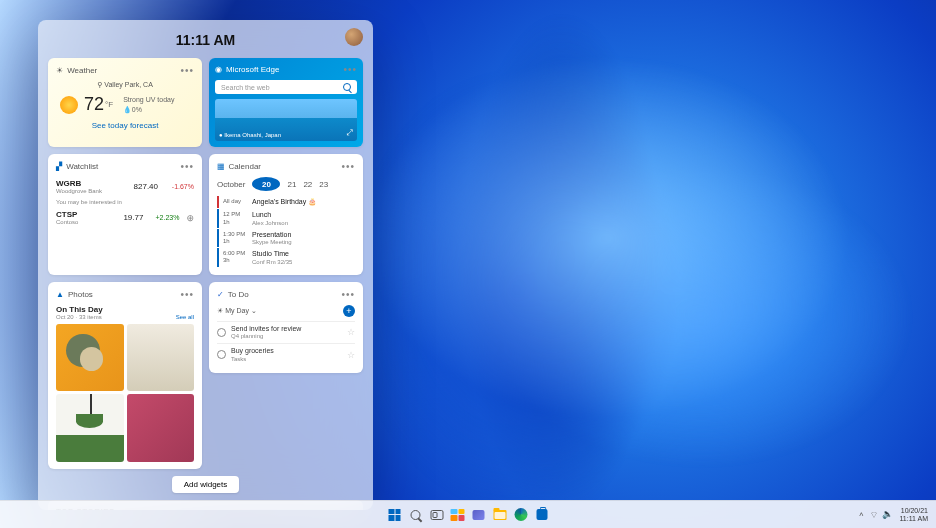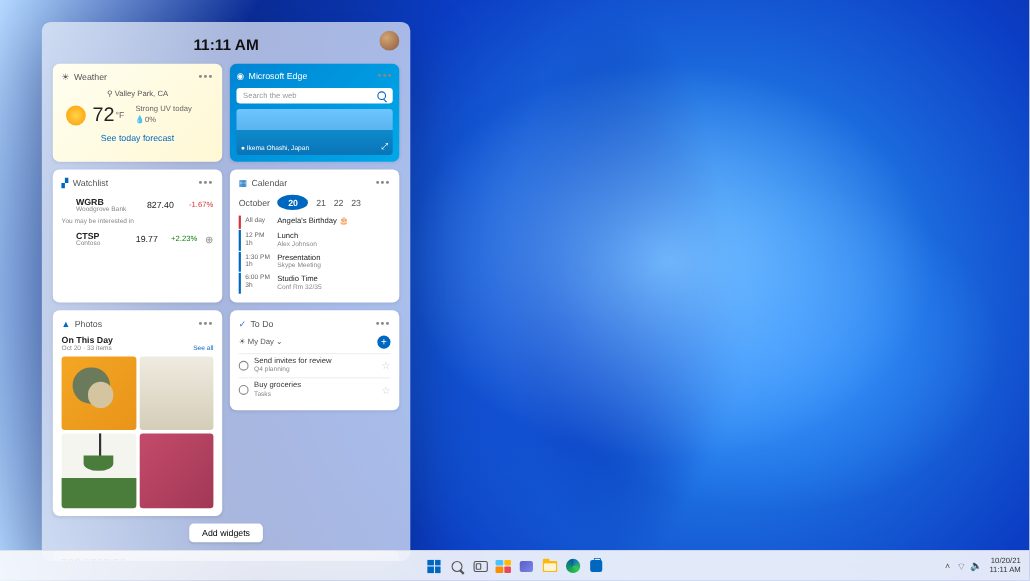--- a/index.html
+++ b/index.html
@@ -66,21 +66,21 @@
 .edge-widget .widget-header { color: #fff; }
 .search-box { background: #fff; border-radius: 3px; padding: 3px 6px; display: flex; align-items: center; margin-bottom: 5px; }
 .search-box span { color: #999; font-size: 7px; flex: 1; }
 .search-icon-sm { width: 8px; height: 8px; border: 1.2px solid #0067c0; border-radius: 50%; position: relative; }
 .search-icon-sm::after { content: ''; position: absolute; width: 4px; height: 1.2px; background: #0067c0; bottom: -2px; right: -2px; transform: rotate(45deg); }
 .edge-image { height: 42px; border-radius: 3px; background: linear-gradient(180deg, #6ec5ff 0%, #5ab4ee 45%, #0d8acb 45%, #0a74b8 100%); position: relative; }
 .edge-loc { position: absolute; bottom: 3px; left: 4px; font-size: 6px; color: #fff; }
 .expand-icon { position: absolute; bottom: 3px; right: 4px; font-size: 8px; }
 
 
-.stock-row { display: flex; align-items: center; padding: 2px 0; gap: 4px; margin-left: 13px; }
+.stock-row { display: flex; align-items: center; padding: 2px 0; gap: 4px; }
 .stock-sym { font-size: 8px; font-weight: 600; color: #222; width: 40px; }
 .stock-name { font-size: 6px; color: #888; }
 .stock-price { font-size: 8px; color: #222; width: 30px; text-align: right; }
 .stock-chg { font-size: 7px; width: 32px; text-align: right; }
 .chg-down { color: #d13438; }
 .chg-up { color: #107c10; }
 .interest { font-size: 6px; color: #888; margin: 3px 0; }
 
 
 .cal-month-row { display: flex; align-items: center; gap: 7px; margin-bottom: 5px; font-size: 8px; }

